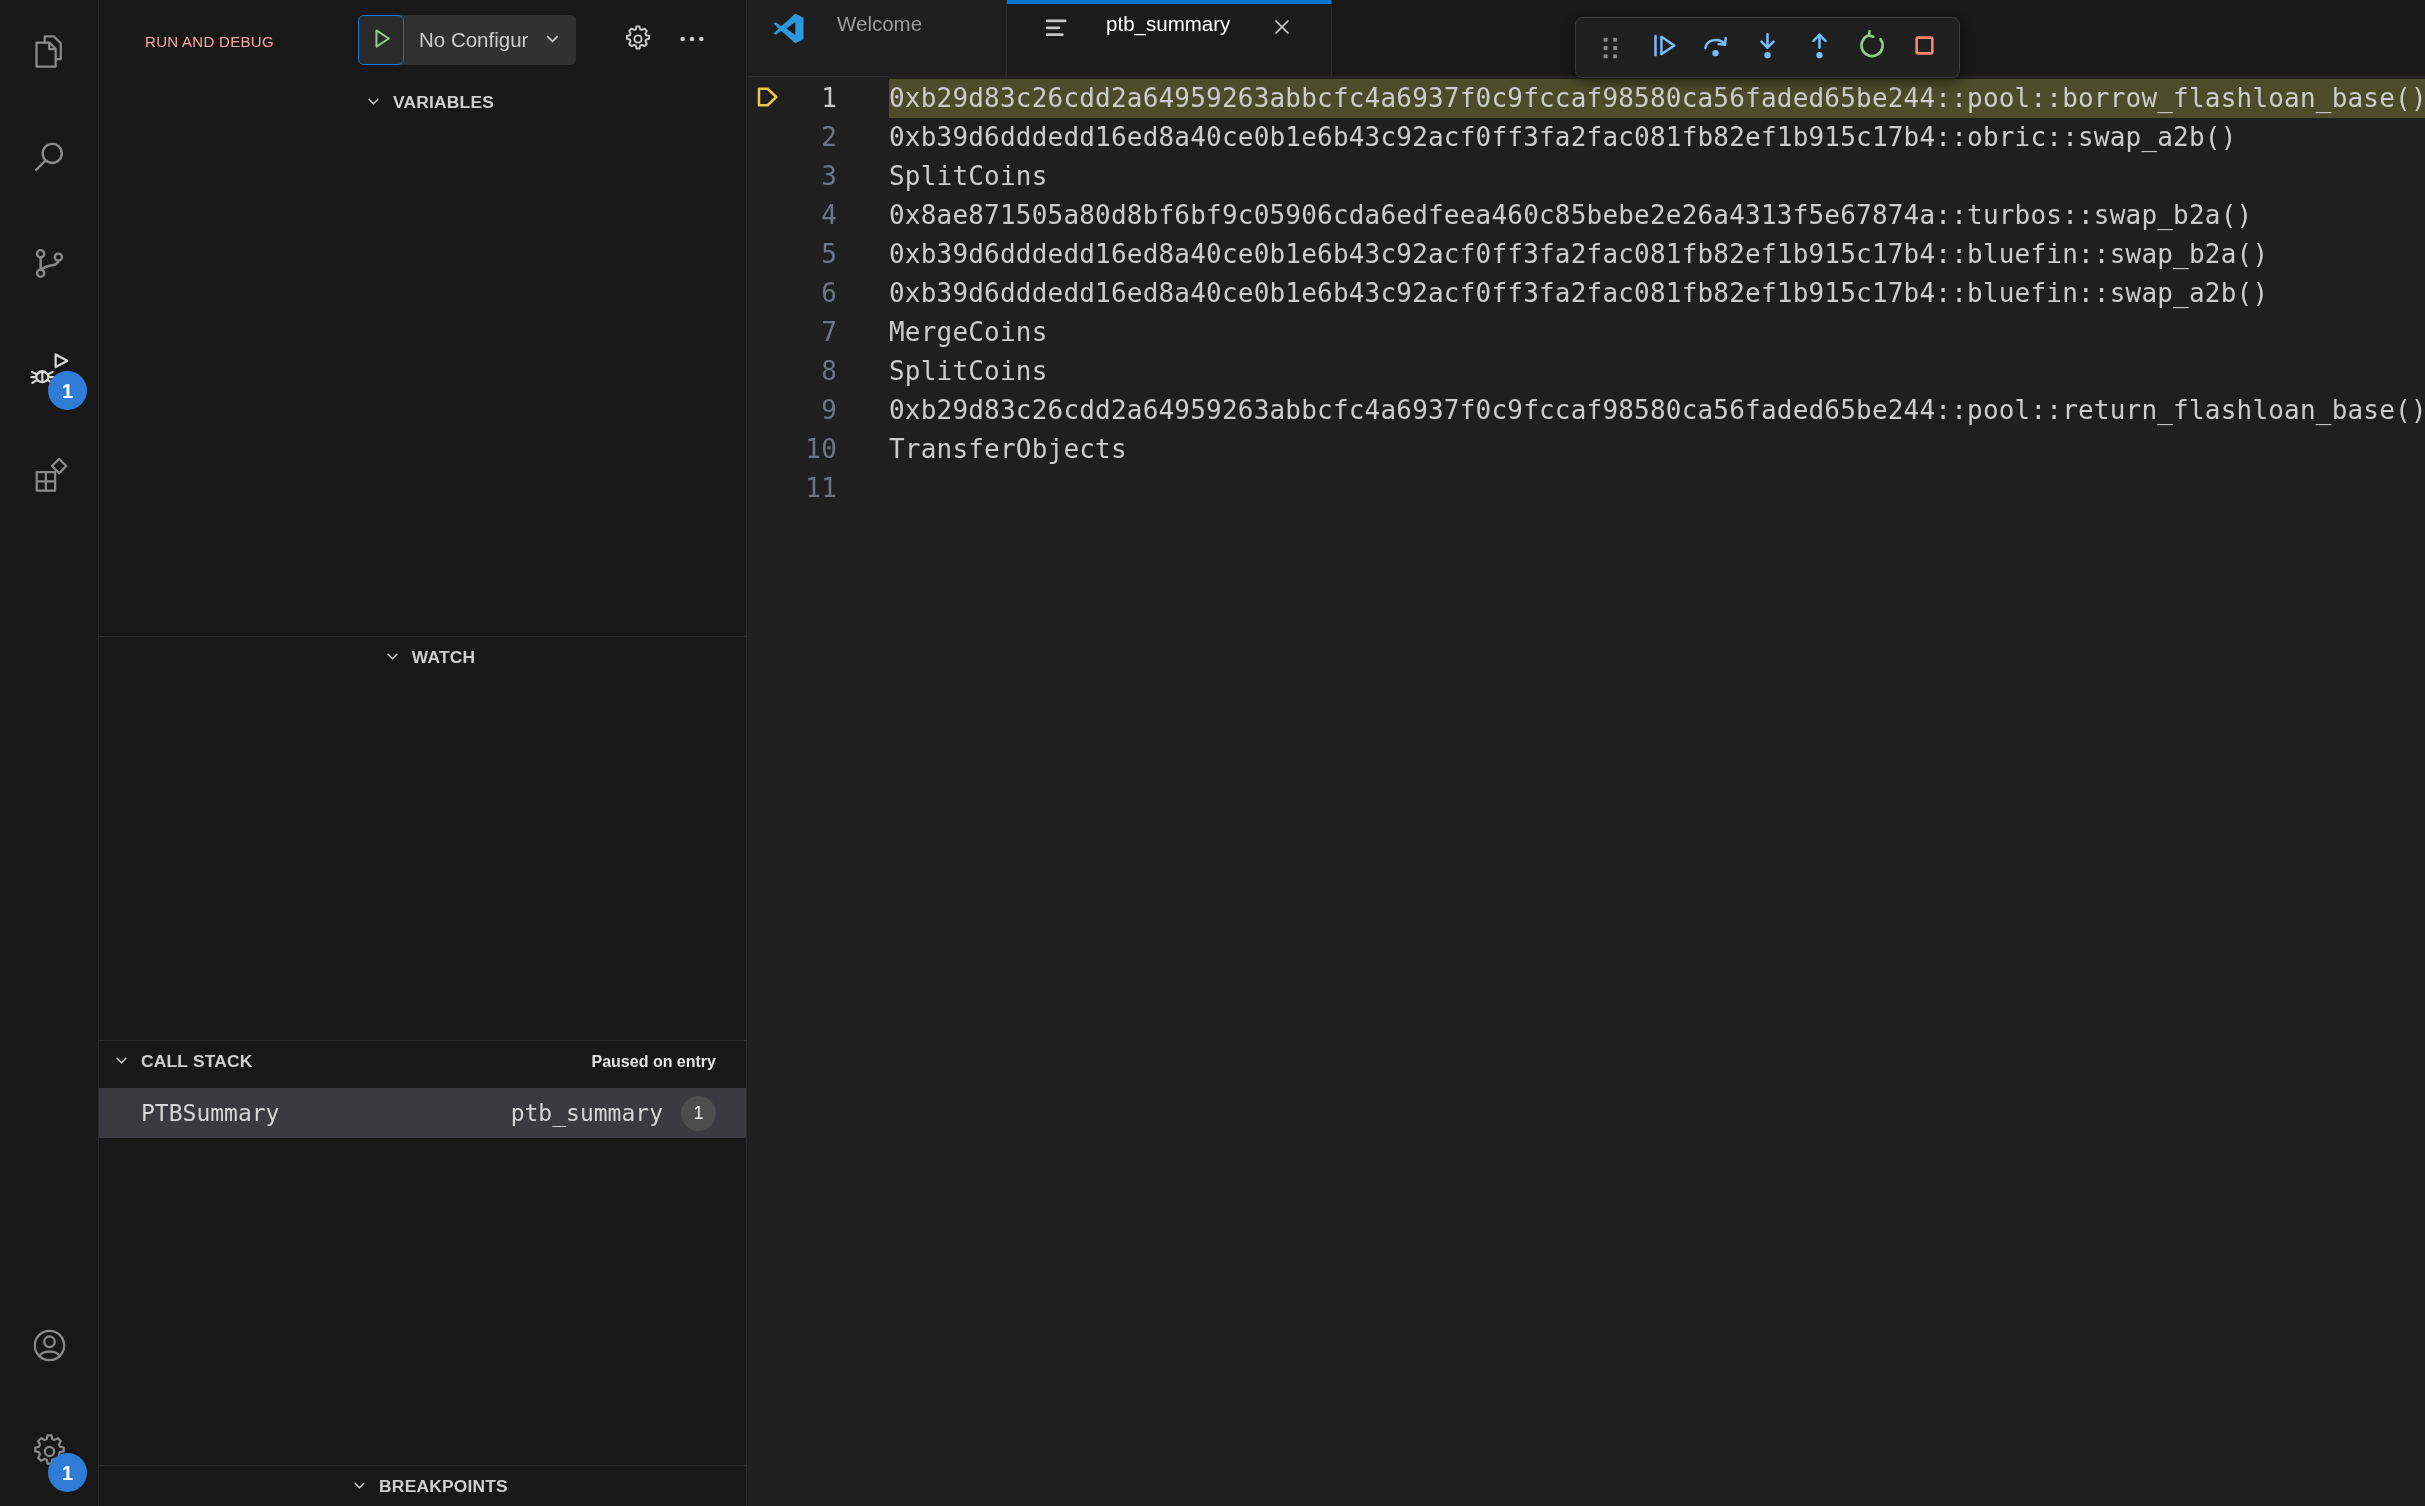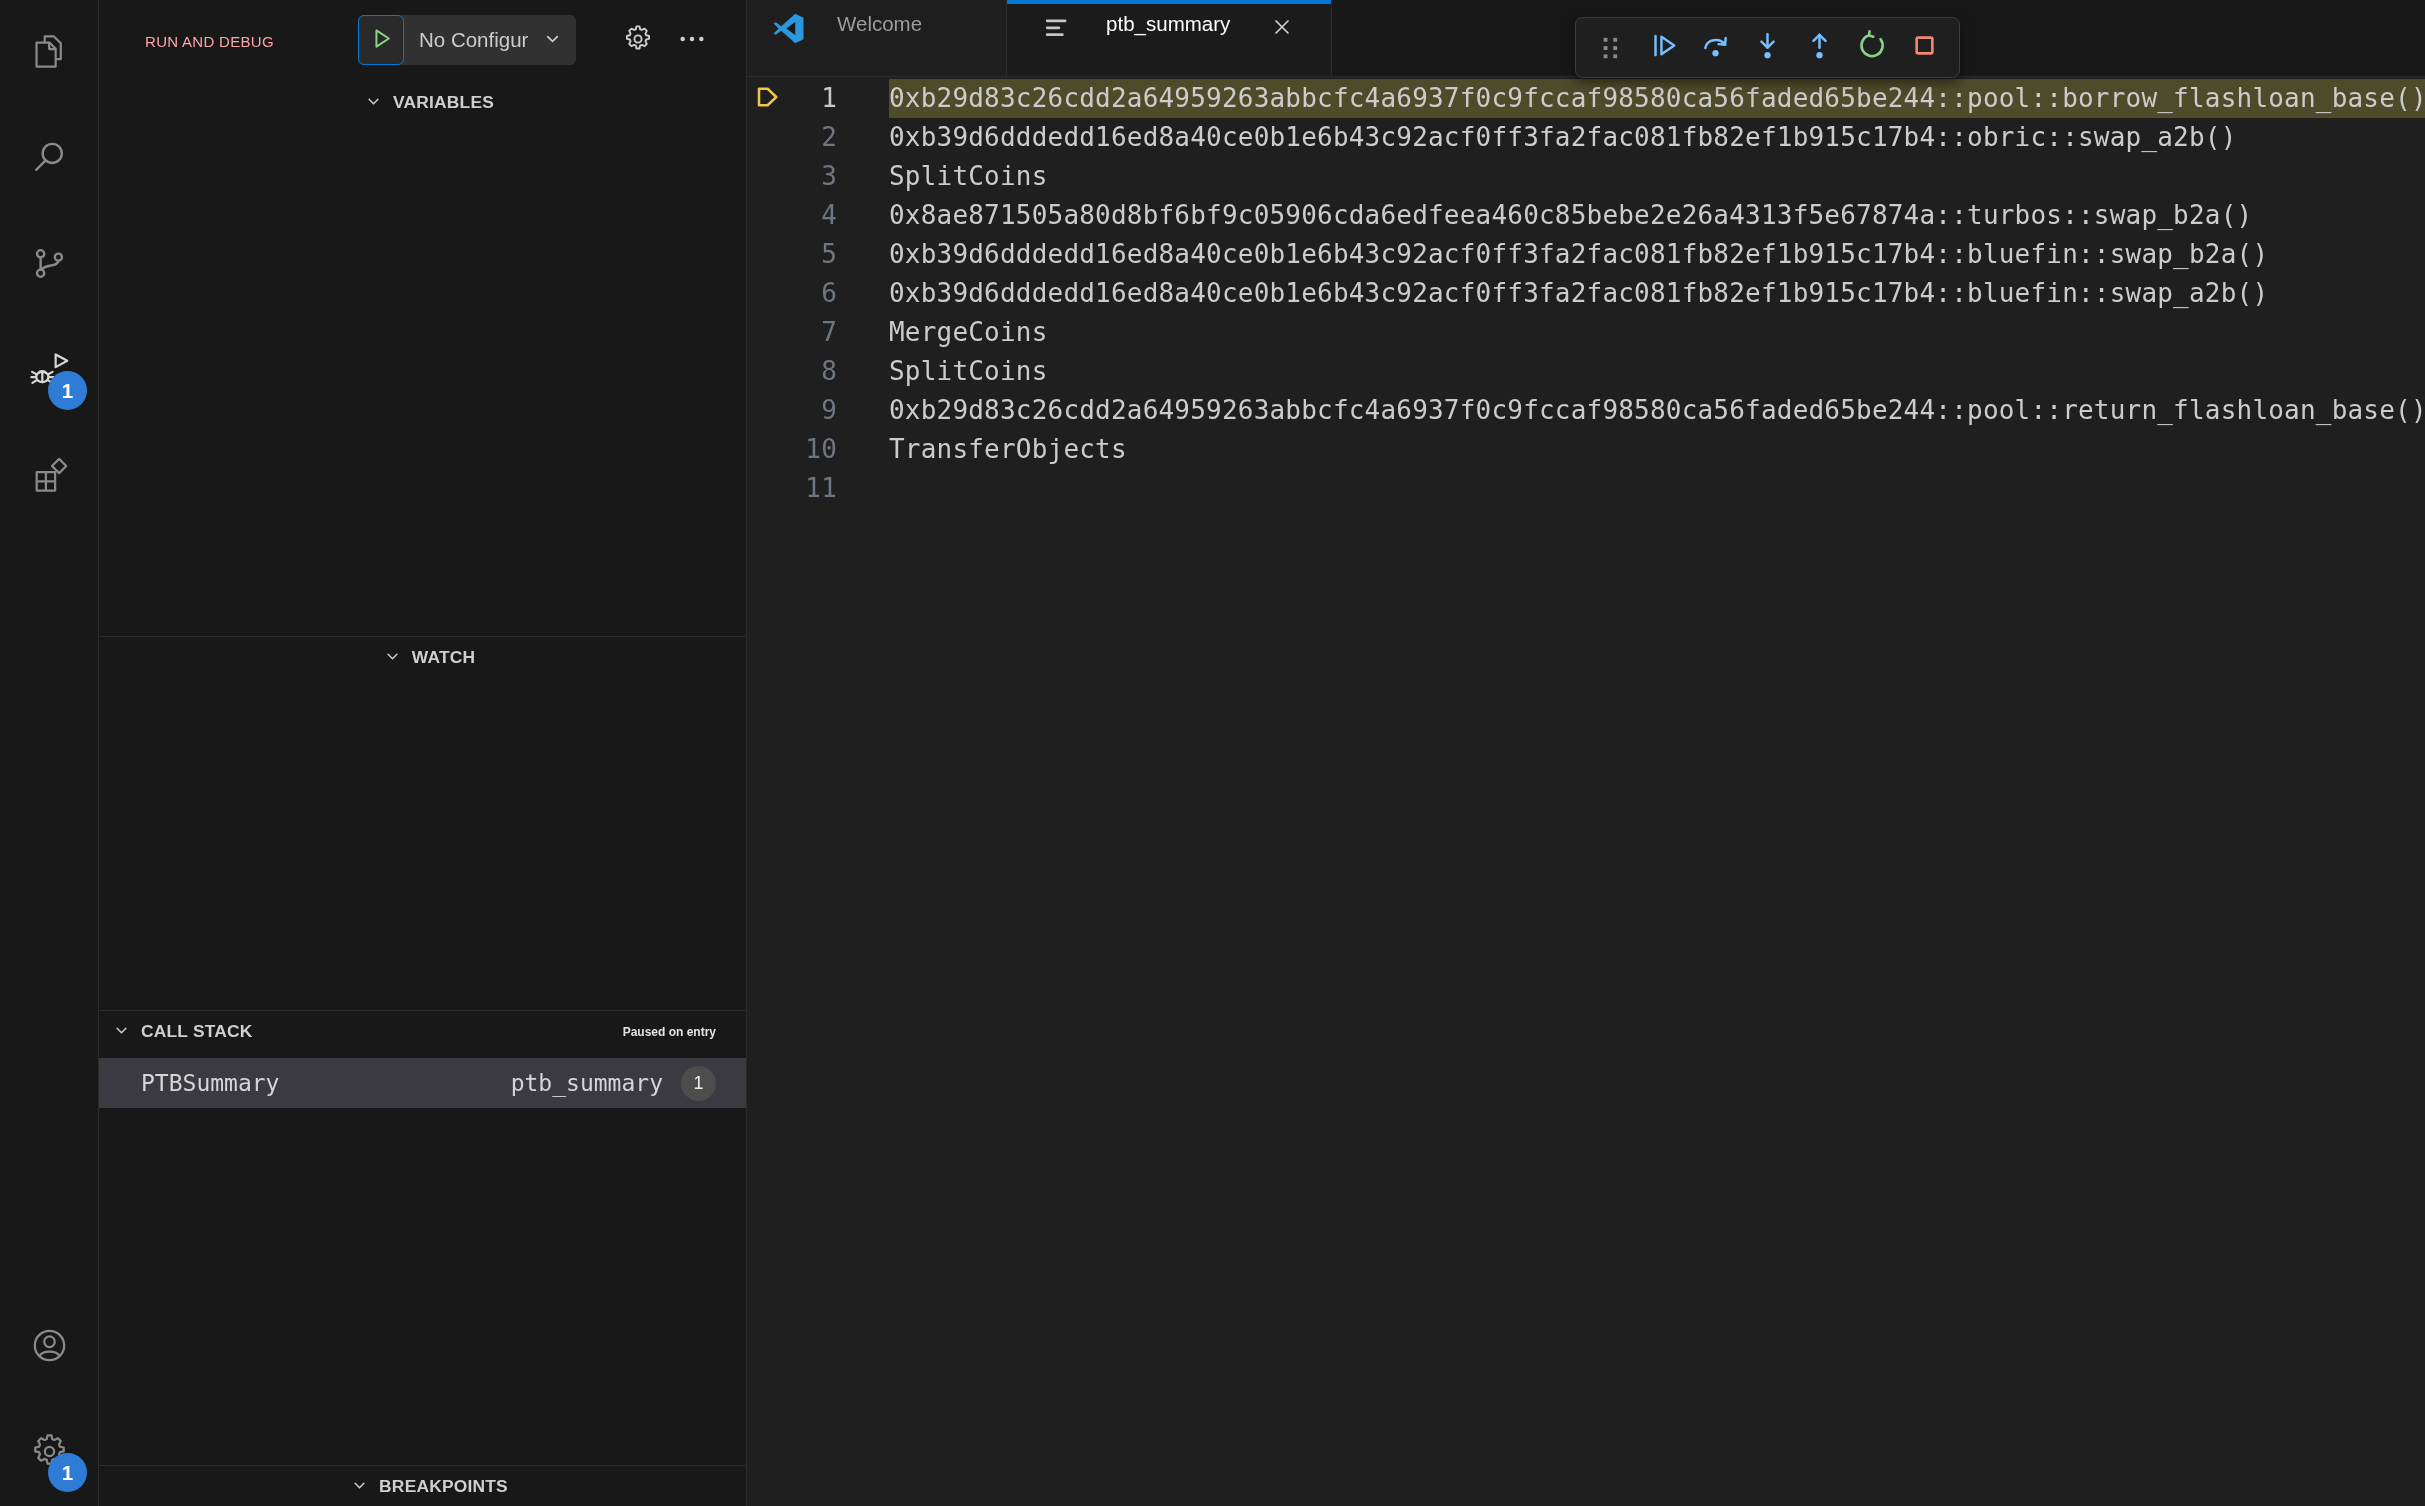--- a/index.html
+++ b/index.html
@@ -46,24 +46,24 @@
   .hdr-act{position:absolute;top:21px;width:39px;height:39px;display:flex;
     align-items:center;justify-content:center;color:#cfcfcf;cursor:pointer;}
   .hdr-gear{left:519px;}
   .hdr-dots{left:573px;}
   .hdr-act svg{width:32px;height:32px;}
 
   .side-sec{position:absolute;left:0;width:100%;}
   .sec-head{height:41px;display:flex;align-items:center;gap:9px;padding-left:12px;justify-content:center;}
   .sec-head svg{width:21px;height:21px;color:#cfcfcf;flex:none;}
   .sec-label{font-size:17.4px;font-weight:bold;color:#cfcfcf;letter-spacing:0.2px;}
-  .sec-status{margin-left:auto;margin-right:30px;font-size:12px;font-weight:bold;color:#e3e3e3;}
+  .sec-status{margin-left:auto;margin-right:30px;font-size:16px;font-weight:bold;color:#e3e3e3;}
   .sec-vars{top:82px;height:554px;}
   .sec-watch{top:636px;height:386px;border-top:0.8px solid var(--border);}
-  .sec-stack{top:1010px;height:443px;border-top:0.8px solid var(--border);}
+  .sec-stack{top:1040px;height:443px;border-top:0.8px solid var(--border);}
   .sec-bp{top:1465px;bottom:0;border-top:0.8px solid var(--border);}
   .stack-row{margin-top:6px;height:50px;display:flex;align-items:center;
     background:var(--row_selected);cursor:pointer;
     font-family:"DejaVu Sans Mono",monospace;}
   .stack-name{margin-left:42px;font-size:23px;color:#d6d6d6;}
   .stack-right{margin-left:auto;display:flex;align-items:center;gap:18px;padding-right:30px;}
   .stack-file{font-size:23px;color:#d6d6d6;}
   .stack-badge{min-width:35px;height:35px;border-radius:50%;background:var(--gray_badge);
     color:#ededed;font-size:18px;font-family:"Liberation Sans",sans-serif;
     display:flex;align-items:center;justify-content:center;}

